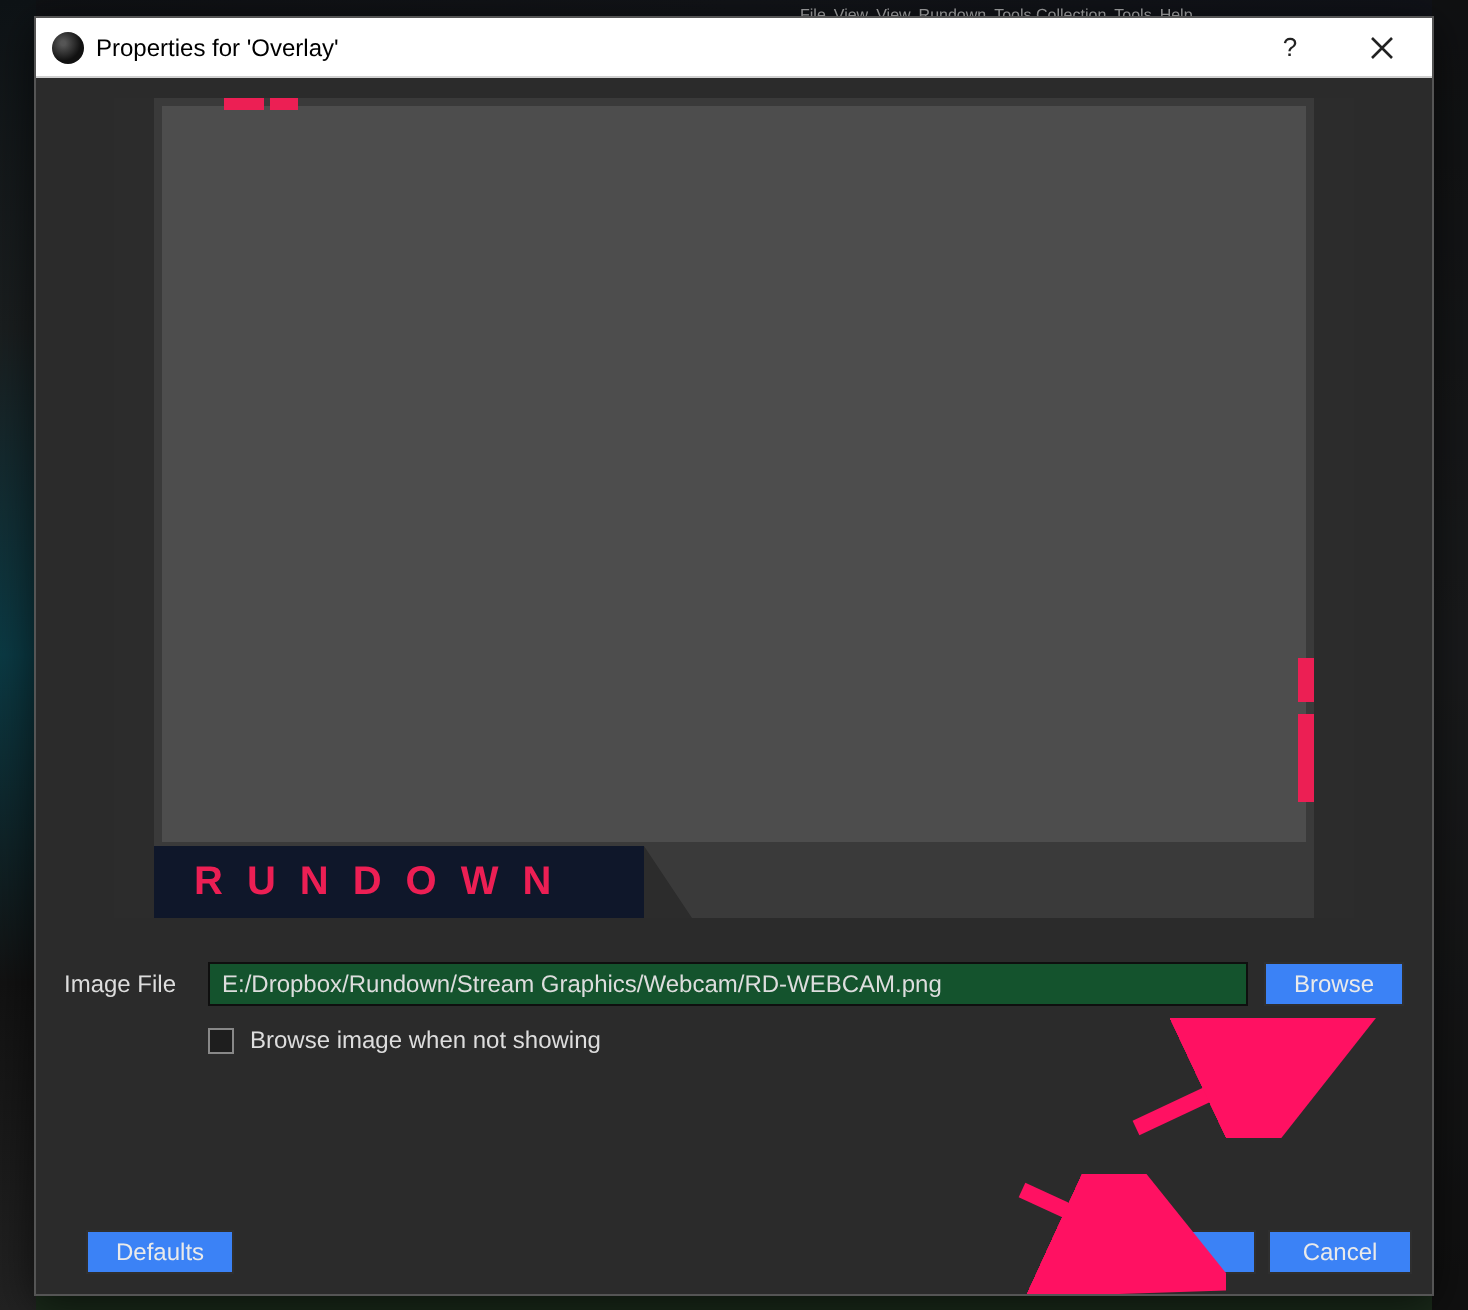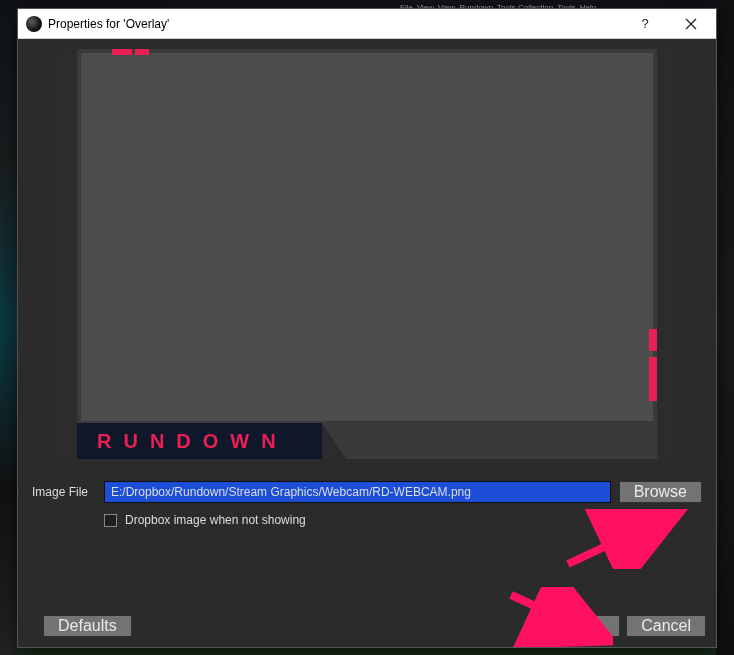--- a/index.html
+++ b/index.html
@@ -84,26 +84,26 @@
     .of-foot .brand {
       font-family: "Segoe UI", sans-serif;
       font-size:20px; letter-spacing:12px; font-weight:600;
       color:#ec1f54;
     }
 
     .form { padding:12px 4px 0 4px; color:#ddd; font-size:12px; }
     .row { display:flex; align-items:center; gap:8px; margin-bottom:10px; }
     .row label.lbl { width:64px; text-align:left; }
     .path-input {
-      flex:1; height:22px; background:#1d4ed8; border:1px solid #0f0f0f;
+      flex:1; height:22px; background:#14532d; border:1px solid #0f0f0f;
       color:#ddd; padding:0 6px; font-size:12px; outline:none;
     }
     .btn {
-      height:22px; padding:0 14px; background:#737373; color:#eaeaea;
-      border:1px solid #2f2f2f; font-size:16px; cursor:default;
+      height:22px; padding:0 14px; background:#3b82f6; color:#eaeaea;
+      border:1px solid #2f2f2f; font-size:12px; cursor:default;
       display:inline-flex; align-items:center; justify-content:center;
     }
     .chk-row { display:flex; align-items:center; gap:8px; padding-left:72px; }
     .chk {
       width:13px; height:13px; border:1px solid #888; background:#1e1e1e;
     }
 
     .footer {
       position:absolute; left:19px; right:10px; bottom:10px;
       display:flex; align-items:center;
@@ -163,21 +163,21 @@
     </div>
 
     <div class="form">
       <div class="row">
         <label class="lbl">Image File</label>
         <input class="path-input" type="text" value="E:/Dropbox/Rundown/Stream Graphics/Webcam/RD-WEBCAM.png" style="">
         <button class="btn">Browse</button>
       </div>
       <div class="chk-row">
         <div class="chk"></div>
-        <span>Dropbox image when not showing</span>
+        <span>Browse image when not showing</span>
       </div>
     </div>
 
     <div class="footer">
       <button class="btn">Defaults</button>
       <div class="spacer"></div>
       <button class="btn">OK</button>
       <button class="btn">Cancel</button>
     </div>
 

